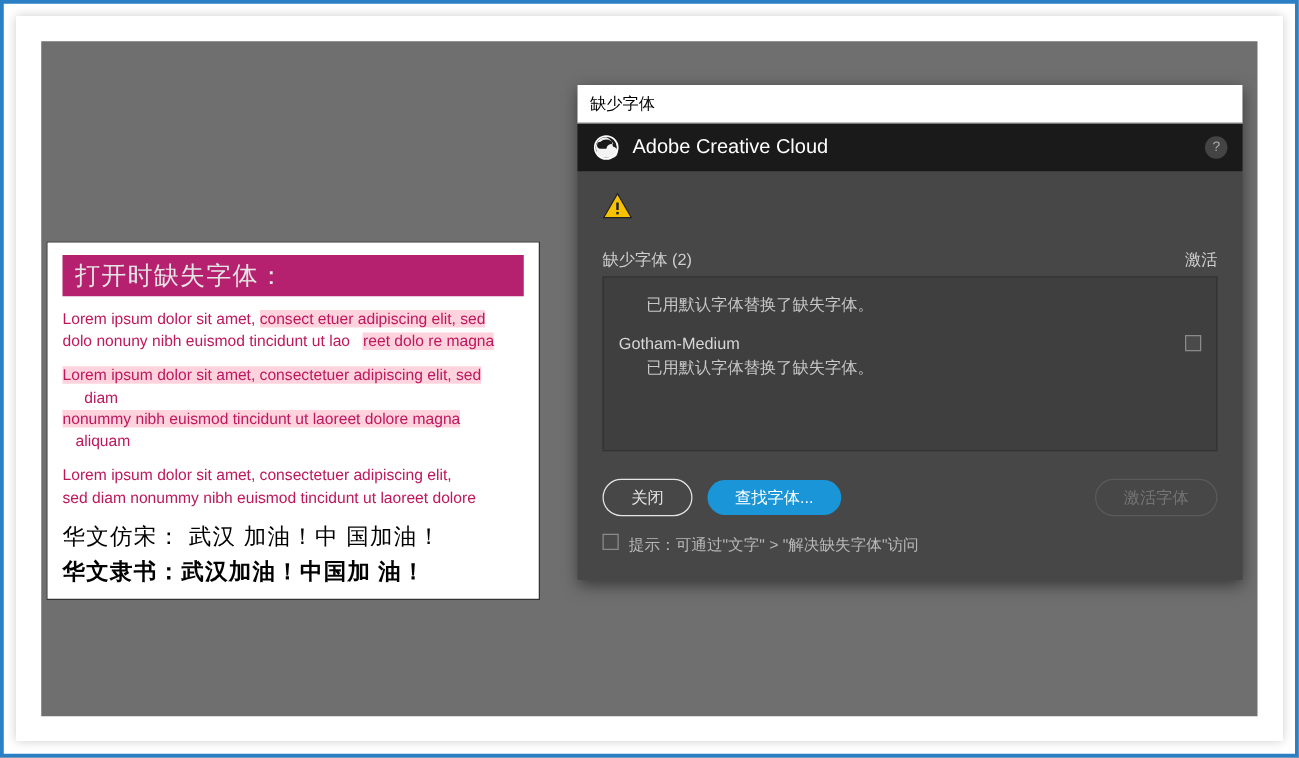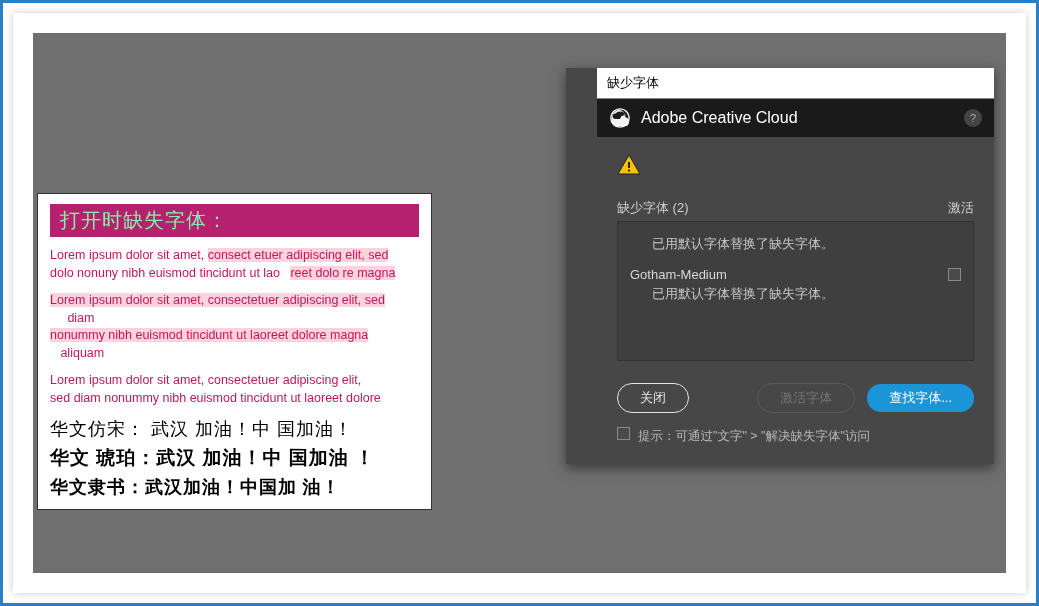--- a/index.html
+++ b/index.html
@@ -3,29 +3,29 @@
 <meta charset="utf-8">
 <style>
   * { box-sizing: border-box; margin: 0; padding: 0; }
   html, body { width: 1039px; height: 606px; font-family: "Microsoft YaHei", "PingFang SC", sans-serif; }
   body { background: #fff; padding: 10px; border: 3px solid #2b7fc5; }
   .outer-shadow { width: 100%; height: 100%; box-shadow: 0 0 8px rgba(0,0,0,.2); padding: 20px; }
   .canvas-area { background: #6f6f6f; width: 100%; height: 100%; position: relative; }
   
   
   .doc-preview { position: absolute; left: 4px; top: 160px; width: 395px; background: #fff; border: 1px solid #333; padding: 10px 12px; }
-  .doc-heading { background: #b5216e; color: #86efac; font-size: 20px; padding: 3px 10px; margin-bottom: 10px; letter-spacing: 1px; }
+  .doc-heading { background: #b5216e; color: #e5e5e5; font-size: 20px; padding: 3px 10px; margin-bottom: 10px; letter-spacing: 1px; }
   .doc-para { font-size: 12.5px; line-height: 1.4; color: #be185d; margin-bottom: 10px; }
   .hl { background: #ffd3de; }
   .cn-row { font-size: 18px; letter-spacing: 1px; margin-top: 4px; }
   .cn-bold { font-weight: 900; font-size: 19px; letter-spacing: 1px; margin-top: 4px; }
   .cn-serif { font-family: "STKaiti","KaiTi",serif; font-size: 18px; letter-spacing: 1px; margin-top: 4px; font-weight: 600; }
 
   
-  .dialog { position: absolute; right: 12px; top: 35px; width: 428px; background: #474747; color: #d9d9d9; font-size: 13px; box-shadow: 0 4px 12px rgba(0,0,0,.5); padding-left: 31px; }
+  .dialog { position: absolute; right: 12px; top: 35px; width: 532px; background: #474747; color: #d9d9d9; font-size: 13px; box-shadow: 0 4px 12px rgba(0,0,0,.5); }
   .dialog-titlebar { background: #fff; color: #000; font-size: 13px; padding: 6px 10px; border-bottom: 1px solid #888; }
   .cc-bar { background: #1a1a1a; color: #fff; display: flex; align-items: center; padding: 8px 12px; font-size: 16px; }
   .cc-logo { width: 22px; height: 22px; margin-right: 10px; display: inline-flex; align-items: center; justify-content: center; }
   .cc-help { margin-left: auto; width: 18px; height: 18px; background: #444; border-radius: 50%; color: #aaa; font-size: 11px; display: flex; align-items: center; justify-content: center; }
   .dialog-body { padding: 16px 20px 18px; }
   .warn-row { display: flex; align-items: center; gap: 12px; margin-bottom: 22px; }
   .warn-icon { width: 24px; height: 24px; }
   .warn-text { color: #d8d8d8; font-size: 13.5px; }
   .list-header { display: flex; justify-content: space-between; color: #cfcfcf; font-size: 13px; margin-bottom: 4px; }
   .font-list { background: #3f3f3f; border: 1px solid #333; padding: 6px 4px; margin-bottom: 22px; min-height: 140px; }
@@ -57,21 +57,20 @@
       </div>
       <div class="doc-para">
         <span class="hl">Lorem ipsum dolor sit amet, consectetuer adipiscing elit, sed </span>&nbsp;&nbsp;&nbsp;&nbsp;&nbsp;<span>diam</span><br>
         <span class="hl">nonummy nibh euismod tincidunt ut laoreet dolore magna </span>&nbsp;&nbsp;&nbsp;<span>aliquam</span>
       </div>
       <div class="doc-para">
         <span>Lorem ipsum dolor sit amet, consectetuer adipiscing elit,</span><br>
         <span>sed diam nonummy nibh euismod tincidunt ut laoreet dolore</span>
       </div>
       <div class="cn-row">华文仿宋：   武汉 加油！中  国加油！</div>
-      <div class="cn-bold">华文 琥珀：武汉 加油！中 国加油 ！</div>
       <div class="cn-serif">华文隶书：武汉加油！中国加 油！</div>
     </div>
 
     <div class="dialog">
       <div class="dialog-titlebar">缺少字体</div>
       <div class="cc-bar">
         <span class="cc-logo">
           <svg viewBox="0 0 24 24" width="22" height="22">
               <path fill="#fff" d="M12 3a9 9 0 0 0-8.5 11.9A5 5 0 0 0 7 21h10a5 5 0 0 0 .8-9.93A9 9 0 0 0 12 3zm0 2a7 7 0 0 1 6.3 4H17a5 5 0 0 0-4.9 4H7a3 3 0 0 1 0-6 7 7 0 0 1 5-2z" opacity=".95"></path>
               <circle cx="12" cy="12" r="10" fill="none" stroke="#fff" stroke-width="1.5"></circle>
@@ -101,22 +100,22 @@
           <div class="font-item">
             <div class="font-row">
               <span class="font-name">Gotham-Medium</span>
               <span class="chk"></span>
             </div>
             <div class="font-sub">已用默认字体替换了缺失字体。</div>
           </div>
         </div>
         <div class="btn-row">
           <button class="btn btn-close">关闭</button>
+          <button class="btn btn-find">查找字体...</button>
           <button class="btn btn-disabled">激活字体</button>
-          <button class="btn btn-find">查找字体...</button>
         </div>
         <div class="dont-show-row">
           <span class="chk"></span>
           <div class="dont-show-text">
             <div class="hint">提示：可通过"文字" &gt; "解决缺失字体"访问</div>
           </div>
         </div>
       </div>
     </div>
 

